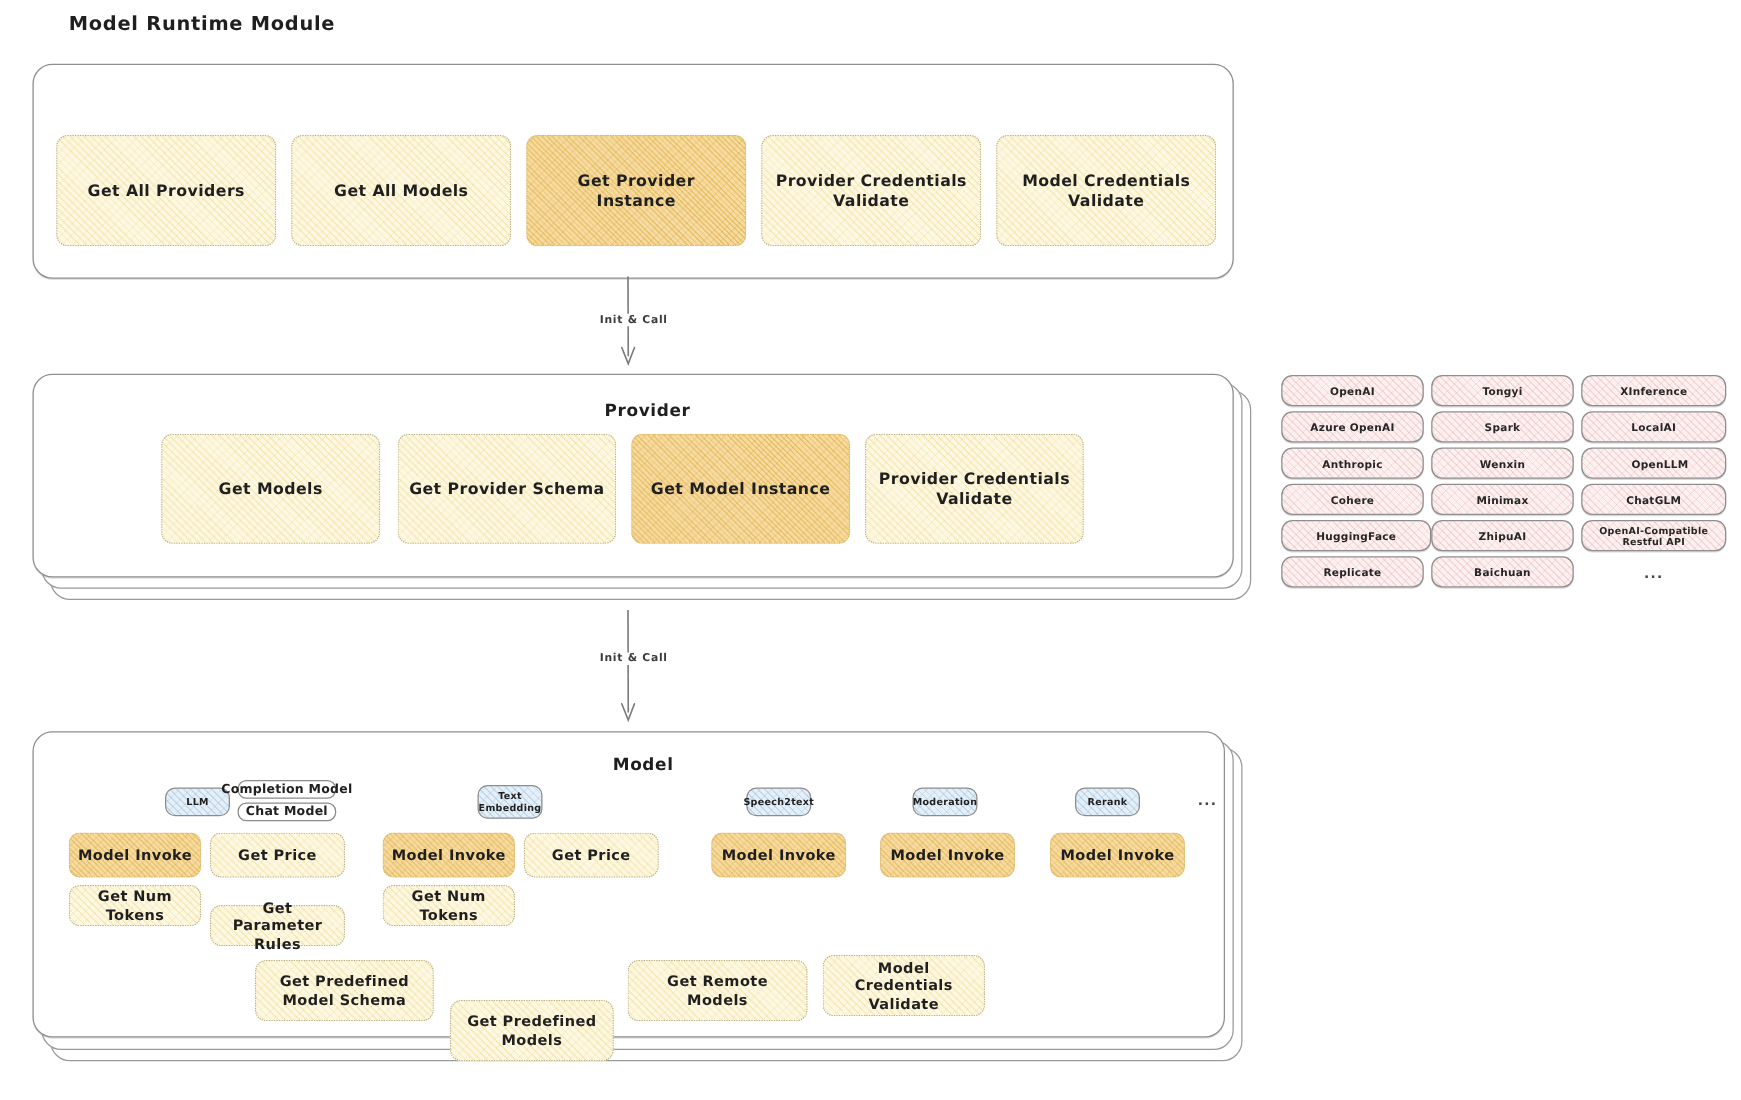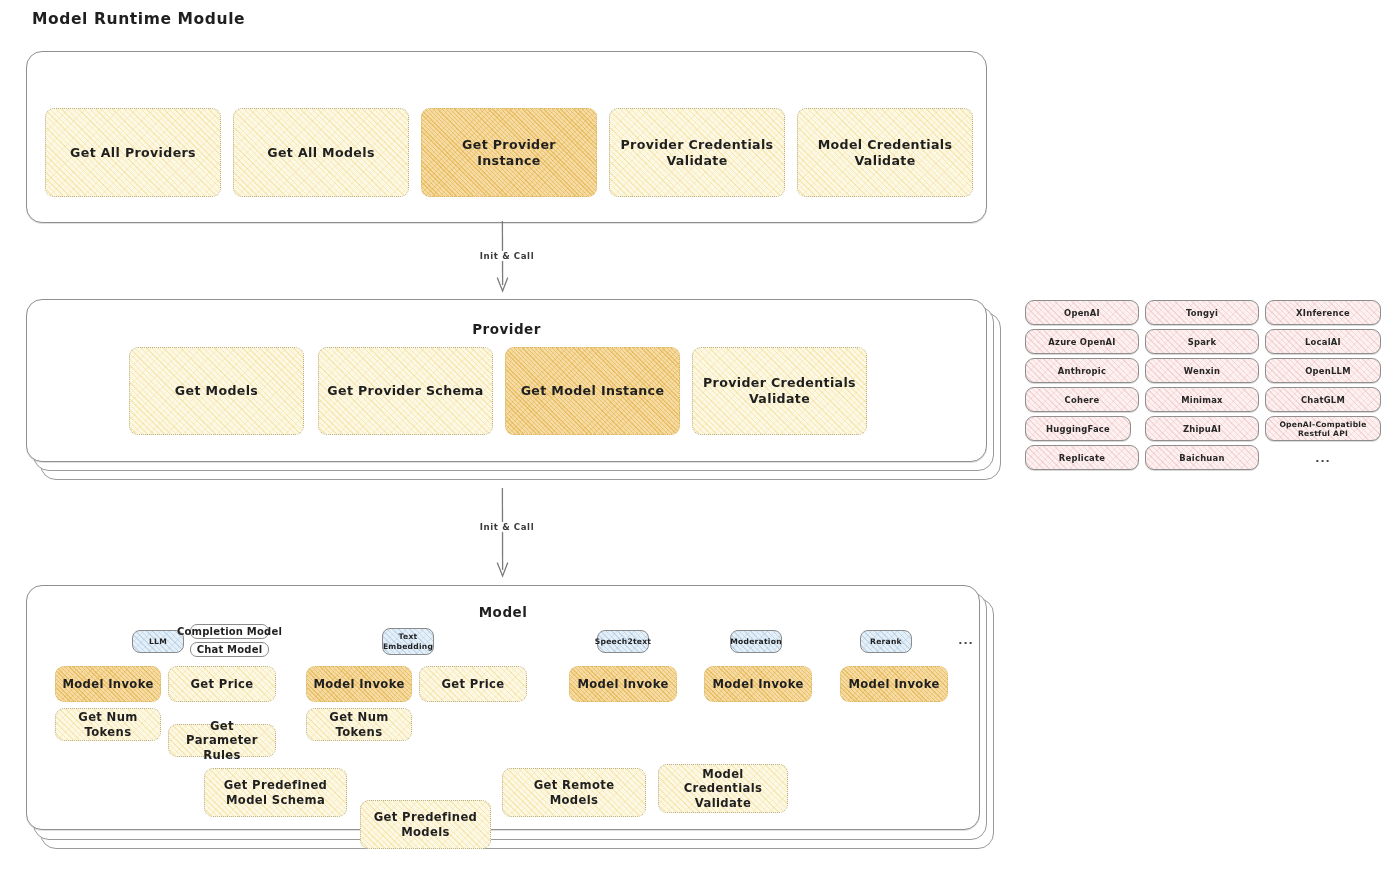--- a/index.html
+++ b/index.html
@@ -43,20 +43,21 @@
   }
 
   
   .sketch-text {
     font-family: "DejaVu Sans", sans-serif;
     font-weight: 600;
     letter-spacing: .4px;
     color: #1f1f1f;
     text-align: center;
     line-height: 1.18;
+    margin-left: 23px;
   }
 
   #diagram-title {
     position: absolute;
     left: 32px;
     top: 10px;
     font-size: 15.5px;
     font-weight: 700;
     letter-spacing: .6px;
   }
@@ -210,21 +211,21 @@
   <div class="card hatch-amber" style="left:478px; top:47px; width:175px; height:88px; border-color:#d8b66a;">Get Model Instance</div>
   <div class="card hatch-cream" style="left:665px; top:47px; width:175px; height:88px;">Provider Credentials Validate</div>
 </div>
 
 <div style="position:absolute; left:1025px; top:300px; width:356px; height:178px;">
 
   <div class="chip hatch-rose" style="left:0px; top:0px; width:114px; height:25px;">OpenAI</div>
   <div class="chip hatch-rose" style="left:0px; top:29px; width:114px; height:25px;">Azure OpenAI</div>
   <div class="chip hatch-rose" style="left:0px; top:58px; width:114px; height:25px;">Anthropic</div>
   <div class="chip hatch-rose" style="left:0px; top:87px; width:114px; height:25px;">Cohere</div>
-  <div class="chip hatch-rose" style="left:0px; top:116px; width:106px; height:25px;">HuggingFace</div>
+  <div class="chip hatch-rose" style="left:0px; top:116px; width:120px; height:25px;">HuggingFace</div>
   <div class="chip hatch-rose" style="left:0px; top:145px; width:114px; height:25px;">Replicate</div>
 
   <div class="chip hatch-rose" style="left:120px; top:0px; width:114px; height:25px;">Tongyi</div>
   <div class="chip hatch-rose" style="left:120px; top:29px; width:114px; height:25px;">Spark</div>
   <div class="chip hatch-rose" style="left:120px; top:58px; width:114px; height:25px;">Wenxin</div>
   <div class="chip hatch-rose" style="left:120px; top:87px; width:114px; height:25px;">Minimax</div>
   <div class="chip hatch-rose" style="left:120px; top:116px; width:114px; height:25px;">ZhipuAI</div>
   <div class="chip hatch-rose" style="left:120px; top:145px; width:114px; height:25px;">Baichuan</div>
 
   <div class="chip hatch-rose" style="left:240px; top:0px; width:116px; height:25px;">XInference</div>

